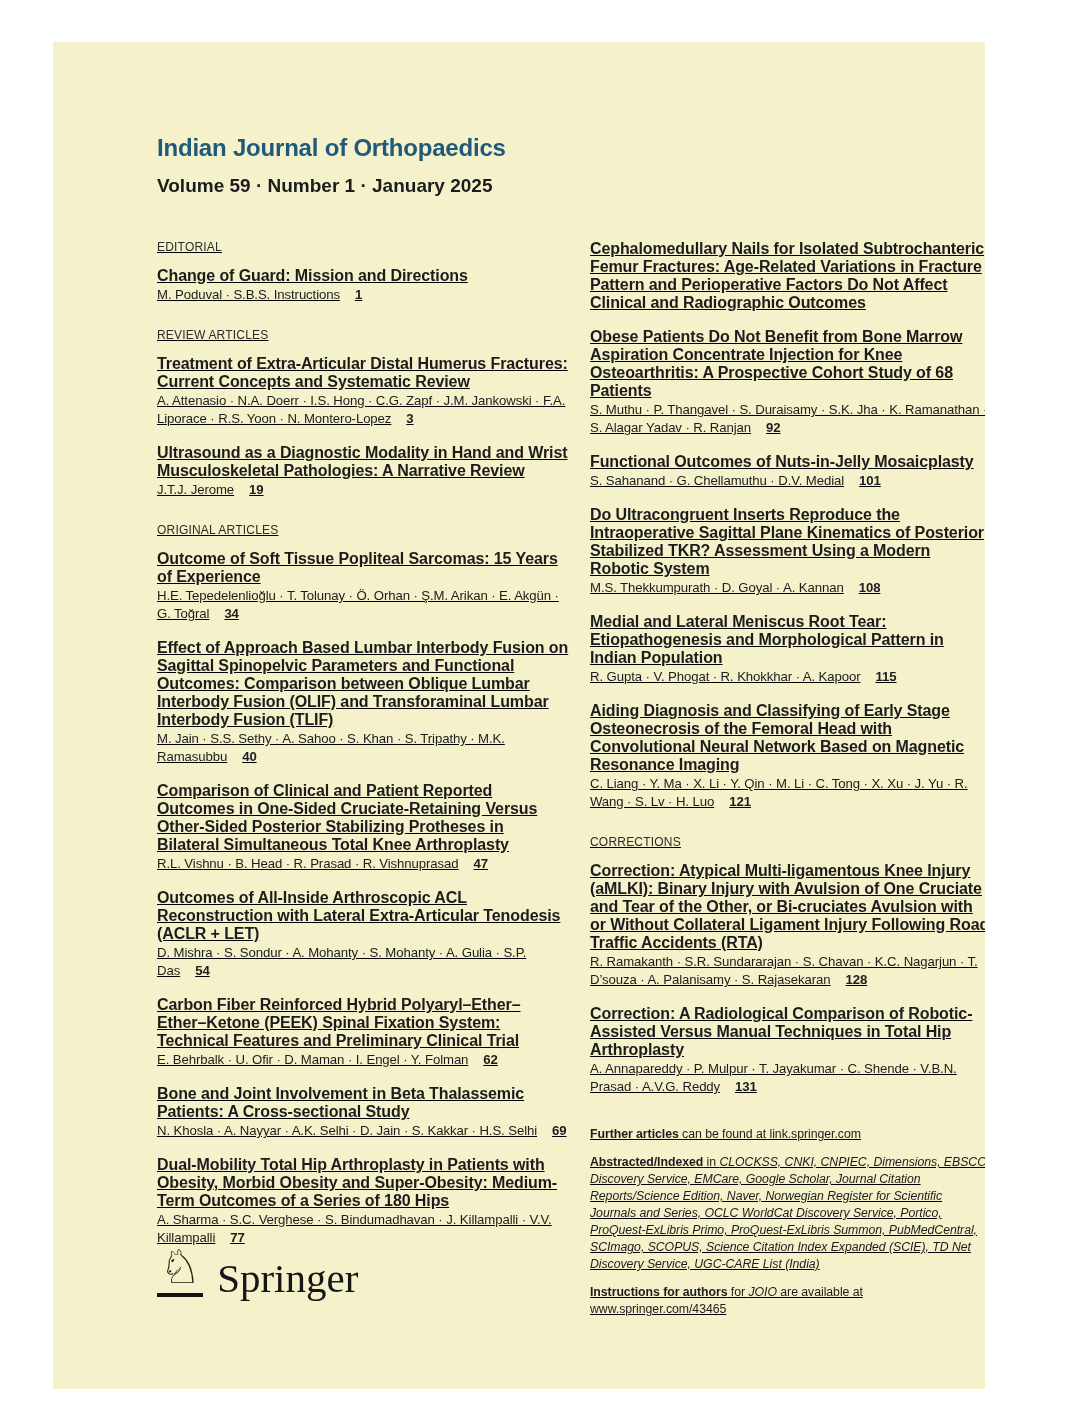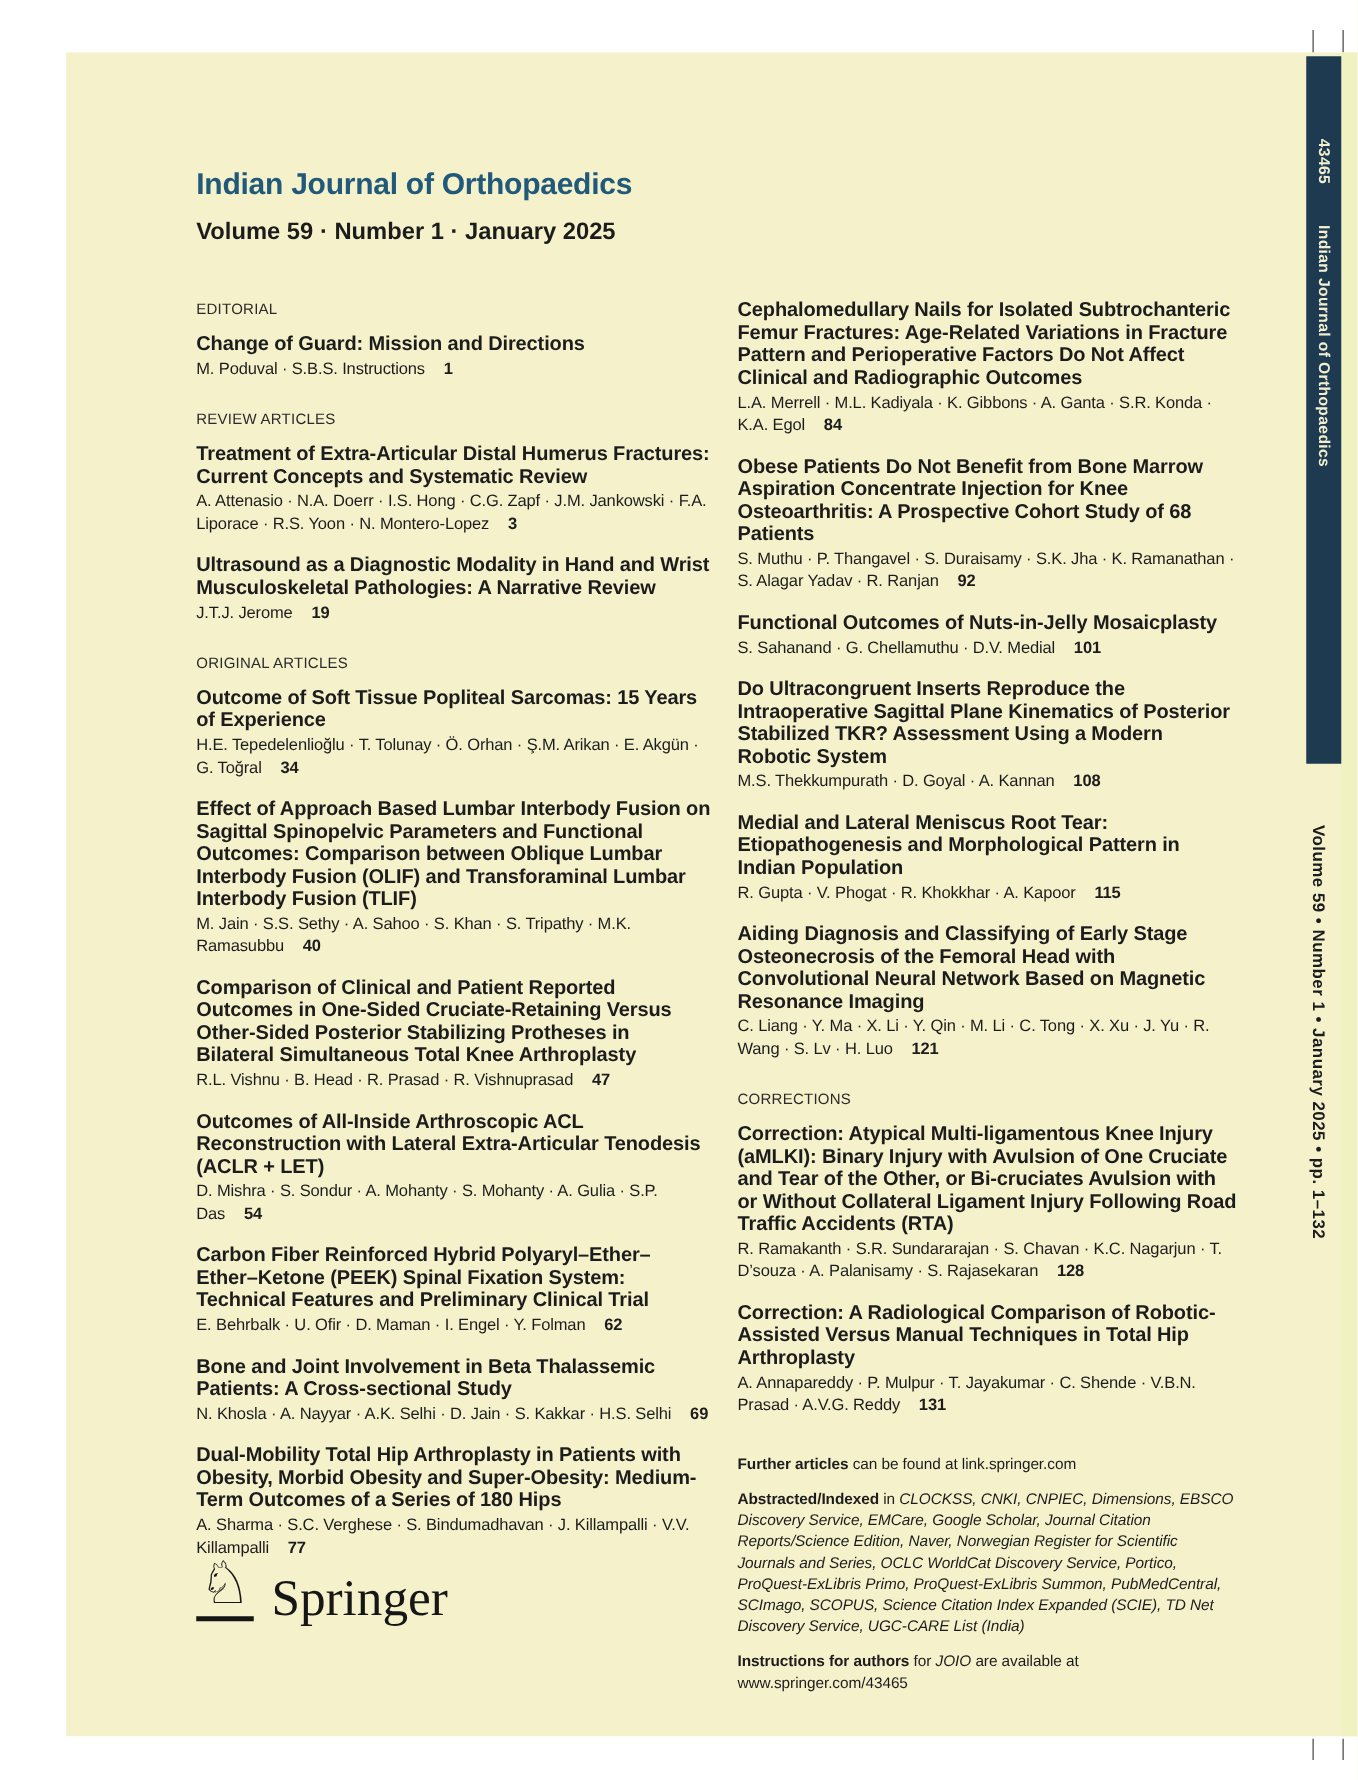--- a/index.html
+++ b/index.html
@@ -1,37 +1,37 @@
 <!DOCTYPE html>
 <html><head>
 <meta charset="utf-8">
 <style>
   * { margin:0; padding:0; box-sizing:border-box; }
   body { background:#ffffff; font-family:"Liberation Sans","DejaVu Sans",sans-serif; }
-  .canvas { position:relative; width:1086px; height:1424px; background:#ffffff; overflow:hidden; }
+  .canvas { position:relative; width:985px; height:1424px; background:#ffffff; overflow:hidden; }
 
   .page {
     position:absolute; left:53px; top:42px; width:1033px; height:1347px;
     background:#f4f1cb;
   }
 
   .crop-mark { position:absolute; width:1px; background:#4a4a4a; }
 
   .page-title {
     position:absolute; left:104px; top:92px;
     font-size:24px; font-weight:700; letter-spacing:-0.2px; color:#20597a;
   }
   .issue-line {
     position:absolute; left:104px; top:133px;
     font-size:19px; font-weight:700; color:#1c1c1c;
   }
 
   .columns {
     position:absolute; left:104px; top:198px; width:834px;
-    display:flex; gap:21px;
+    display:flex; gap:21px;text-decoration:underline;
   }
   .col { width:412px; }
   .col-right { width:401px; }
 
   .section-header {
     font-size:12px; color:#2b2b2b; letter-spacing:0.2px;
     margin:24px 0 13px;
   }
   .col .section-header:first-child { margin-top:0; }
 
@@ -148,21 +148,20 @@
           </div>
           <div class="article">
             <div class="a-title">Dual-Mobility Total Hip Arthroplasty in Patients with Obesity, Morbid Obesity and Super-Obesity: Medium-Term Outcomes of a Series of 180 Hips</div>
             <div class="a-authors"><span>A. Sharma · S.C. Verghese · S. Bindumadhavan · J. Killampalli · V.V. Killampalli</span><span class="a-page">77</span></div>
           </div>
         </div>
       <div class="col col-right">
         <div id="col-right-list">
             <div class="article">
               <div class="a-title">Cephalomedullary Nails for Isolated Subtrochanteric Femur Fractures: Age-Related Variations in Fracture Pattern and Perioperative Factors Do Not Affect Clinical and Radiographic Outcomes</div>
-              <div class="a-authors"><span>L.A. Merrell · M.L. Kadiyala · K. Gibbons · A. Ganta · S.R. Konda · K.A. Egol</span><span class="a-page">84</span></div>
             </div>
             <div class="article">
               <div class="a-title">Obese Patients Do Not Benefit from Bone Marrow Aspiration Concentrate Injection for Knee Osteoarthritis: A Prospective Cohort Study of 68 Patients</div>
               <div class="a-authors"><span>S. Muthu · P. Thangavel · S. Duraisamy · S.K. Jha · K. Ramanathan · S. Alagar Yadav · R. Ranjan</span><span class="a-page">92</span></div>
             </div>
             <div class="article">
               <div class="a-title">Functional Outcomes of Nuts-in-Jelly Mosaicplasty</div>
               <div class="a-authors"><span>S. Sahanand · G. Chellamuthu · D.V. Medial</span><span class="a-page">101</span></div>
             </div>
             <div class="article">

